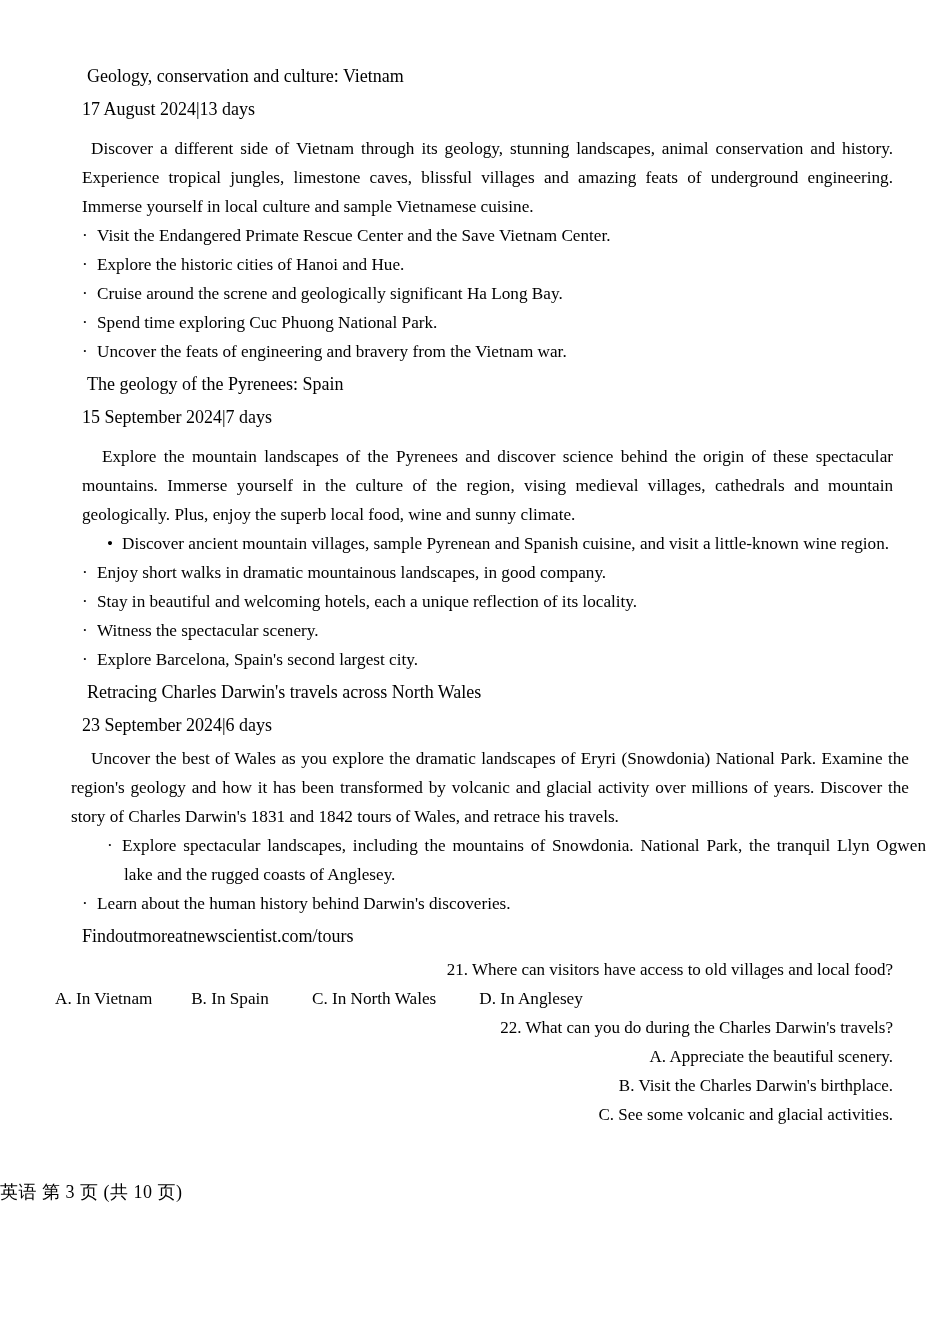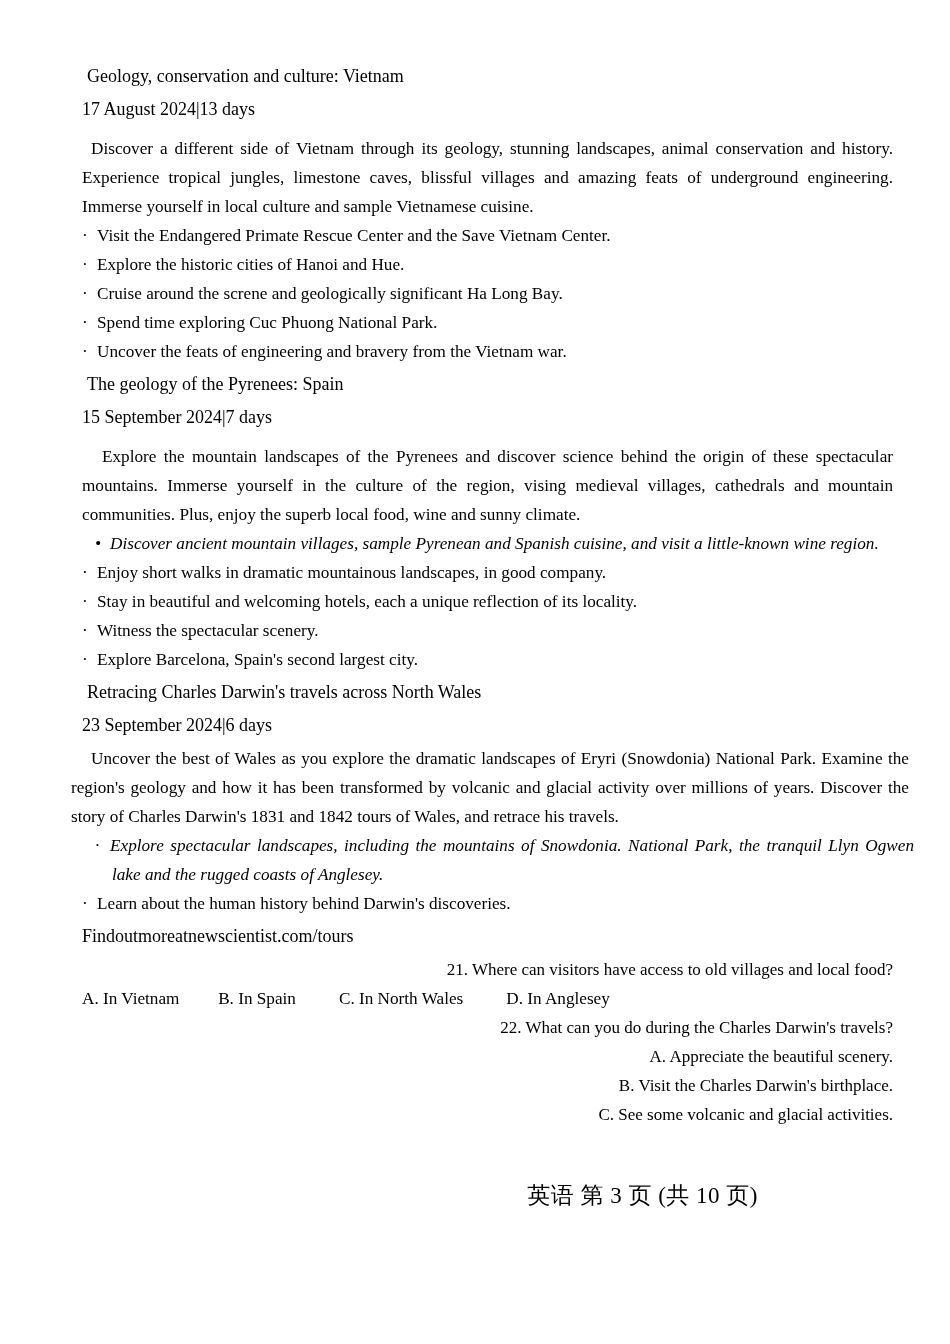--- a/index.html
+++ b/index.html
@@ -82,25 +82,24 @@
     margin-left: 27px;
     width: 811px;
     text-align: justify;
     text-justify: inter-word;
     padding-left: 15px;
     text-indent: -15px;
     font-size: 17.2px;
     line-height: 29px;
   }
   .bullet.deep {
-    margin-left: 40px;
+    margin-left: 52px;
     width: 802px;
     padding-left: 17px;
     text-indent: -17px;
-    font-style: italic;
   }
   .bullet .mark {
     display: inline-block;
     width: 15px;
     text-indent: 0;
   }
 
   
   .full {
     margin-left: 16px;
@@ -108,33 +107,32 @@
   }
 
   .qline {
     margin-left: 27px;
     font-size: 17px;
     line-height: 29px;
     text-align: right;
   }
 
   .options {
-    margin-left: 27px;
     font-size: 17.2px;
     line-height: 29px;
     white-space: pre;
   }
 
   .footer {
     position: absolute;
     left: 0;
     top: 1180px;
     width: 758px;
-    text-align: right;
-    font-size: 23px;
+    text-align: left;
+    font-size: 18px;
     font-family: "Liberation Serif", "DejaVu Serif", serif;
     letter-spacing: 0.5px;
   }
 </style>
 </head>
 <body>
 
 <div class="page">
   <div class="content">
 
@@ -142,21 +140,21 @@
     <div class="line meta-line">17 August 2024|13 days</div>
     <div class="para inset indent-sm">Discover a different side of Vietnam through its geology, stunning landscapes, animal conservation and history. Experience tropical jungles, limestone caves, blissful villages and amazing feats of underground engineering. Immerse yourself in local culture and sample Vietnamese cuisine.</div>
     <div class="bullet"><span class="mark">·</span><span>Visit the Endangered Primate Rescue Center and the Save Vietnam Center.</span></div>
     <div class="bullet"><span class="mark">·</span><span>Explore the historic cities of Hanoi and Hue.</span></div>
     <div class="bullet"><span class="mark">·</span><span>Cruise around the screne and geologically significant Ha Long Bay.</span></div>
     <div class="bullet"><span class="mark">·</span><span>Spend time exploring Cuc Phuong National Park.</span></div>
     <div class="bullet"><span class="mark">·</span><span>Uncover the feats of engineering and bravery from the Vietnam war.</span></div>
 
     <div class="line tour-title">The geology of the Pyrenees: Spain</div>
     <div class="line meta-line">15 September 2024|7 days</div>
-    <div class="para inset indent-md">Explore the mountain landscapes of the Pyrenees and discover science behind the origin of these spectacular mountains. Immerse yourself in the culture of the region, vising medieval villages, cathedrals and mountain communities. Plus, enjoy the superb local food, wine and sunny climate.</div>
+    <div class="para inset indent-md">Explore the mountain landscapes of the Pyrenees and discover science behind the origin of these spectacular mountains. Immerse yourself in the culture of the region, vising medieval villages, cathedrals and mountain geologically. Plus, enjoy the superb local food, wine and sunny climate.</div>
     <div class="bullet deep"><span class="mark">•</span><span>Discover ancient mountain villages, sample Pyrenean and Spanish cuisine, and visit a little-known wine region.</span></div>
     <div class="bullet"><span class="mark">·</span><span>Enjoy short walks in dramatic mountainous landscapes, in good company.</span></div>
     <div class="bullet"><span class="mark">·</span><span>Stay in beautiful and welcoming hotels, each a unique reflection of its locality.</span></div>
     <div class="bullet"><span class="mark">·</span><span>Witness the spectacular scenery.</span></div>
     <div class="bullet"><span class="mark">·</span><span>Explore Barcelona, Spain's second largest city.</span></div>
 
     <div class="line tour-title">Retracing Charles Darwin's travels across North Wales</div>
     <div class="line meta-line">23 September 2024|6 days</div>
     <div class="para full indent-md">Uncover the best of Wales as you explore the dramatic landscapes of Eryri (Snowdonia) National Park. Examine the region's geology and how it has been transformed by volcanic and glacial activity over millions of years. Discover the story of Charles Darwin's 1831 and 1842 tours of Wales, and retrace his travels.</div>
     <div class="bullet deep"><span class="mark">·</span><span>Explore spectacular landscapes, including the mountains of Snowdonia. National Park, the tranquil Llyn Ogwen lake and the rugged coasts of Anglesey.</span></div>

